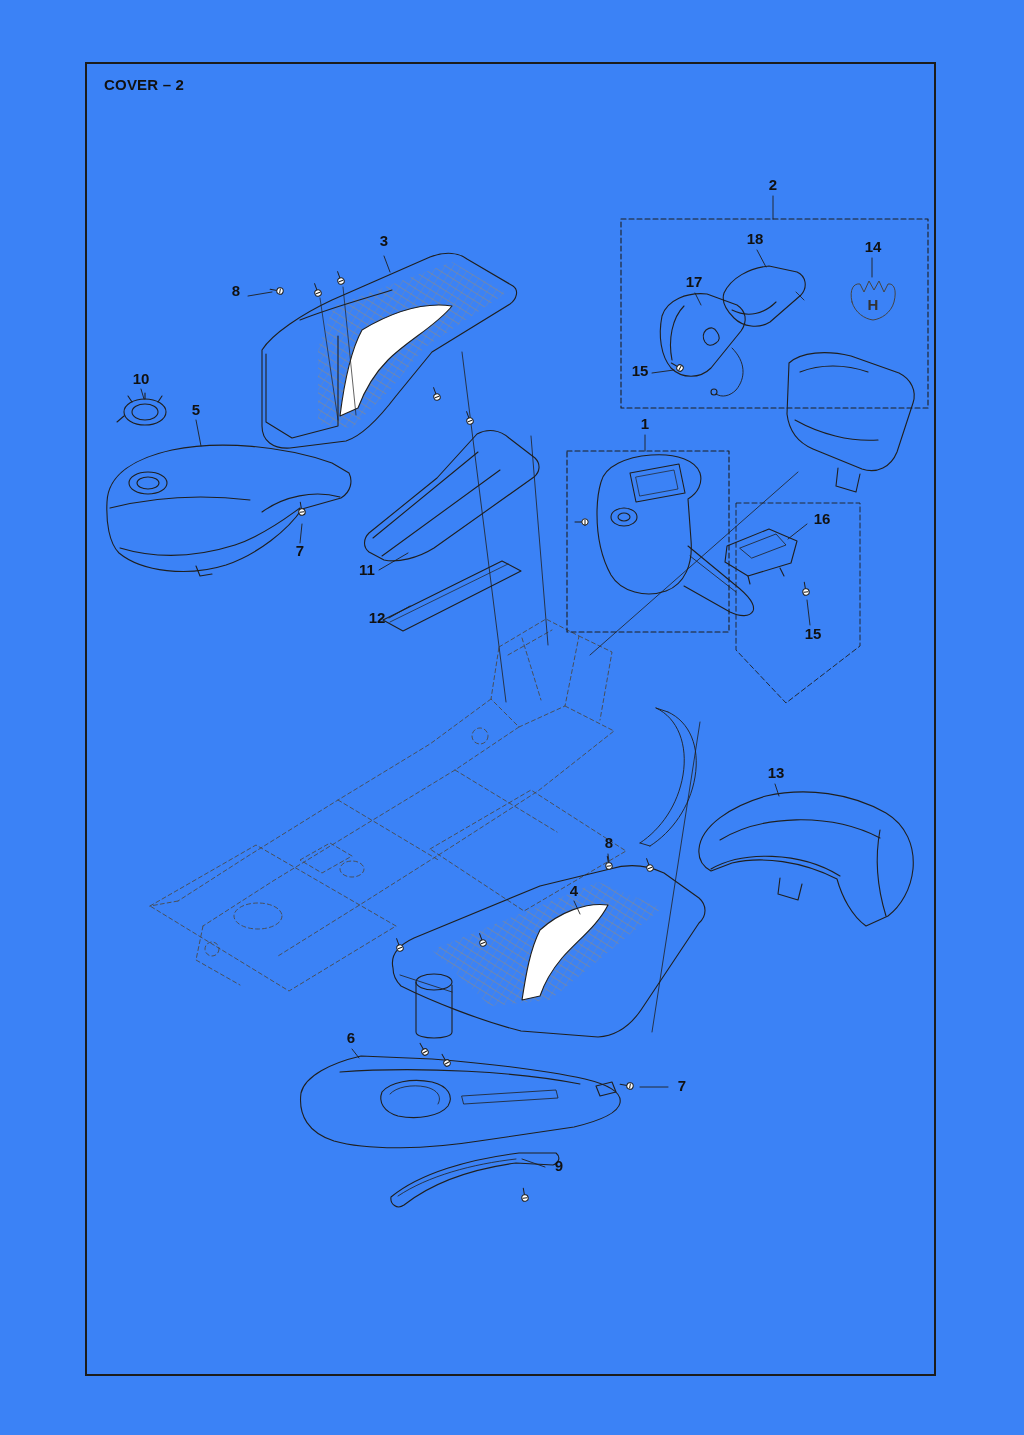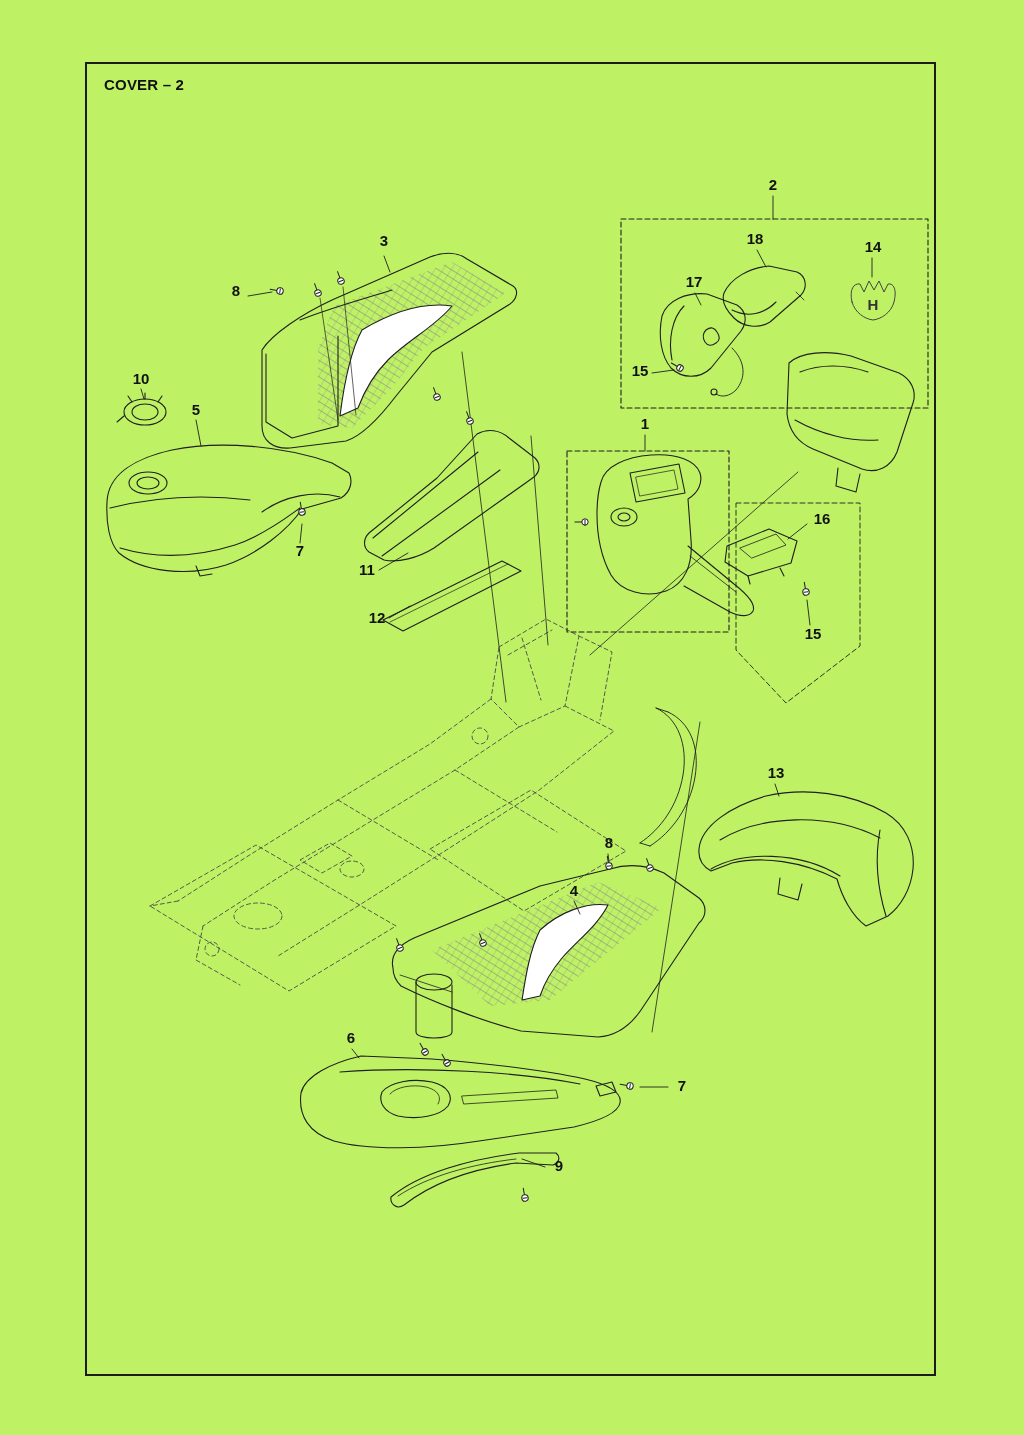--- a/index.html
+++ b/index.html
@@ -1,16 +1,16 @@
 <!DOCTYPE html>
 <html><head>
 <meta charset="utf-8">
 <style>
   html,body{margin:0;padding:0;background:#ffffff;}
-  .page{position:relative;width:1024px;height:1435px;background:#bef264;overflow:hidden;
+  .page{position:relative;width:1024px;height:1435px;background:#3b82f6;overflow:hidden;
         font-family:"Liberation Sans", sans-serif;}
   .frame{position:absolute;left:85px;top:62px;width:851px;height:1314px;
          border:2px solid #1c1c1c;box-sizing:border-box;}
   .title{position:absolute;left:104px;top:76px;font-size:15px;font-weight:bold;color:#111;
          letter-spacing:0.2px;}
   svg{position:absolute;left:0;top:0;}
   .callout{font-family:"Liberation Sans",sans-serif;font-size:15px;font-weight:bold;fill:#111;}
   .logoletter{font-family:"Liberation Sans",sans-serif;font-size:15px;font-weight:bold;fill:#333;}
 </style>
 </head>

